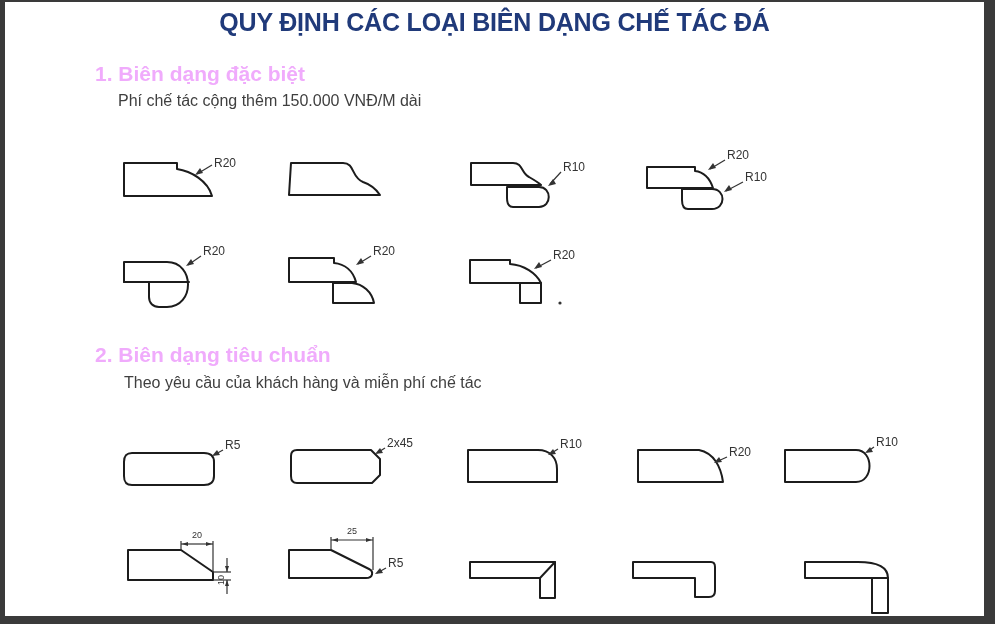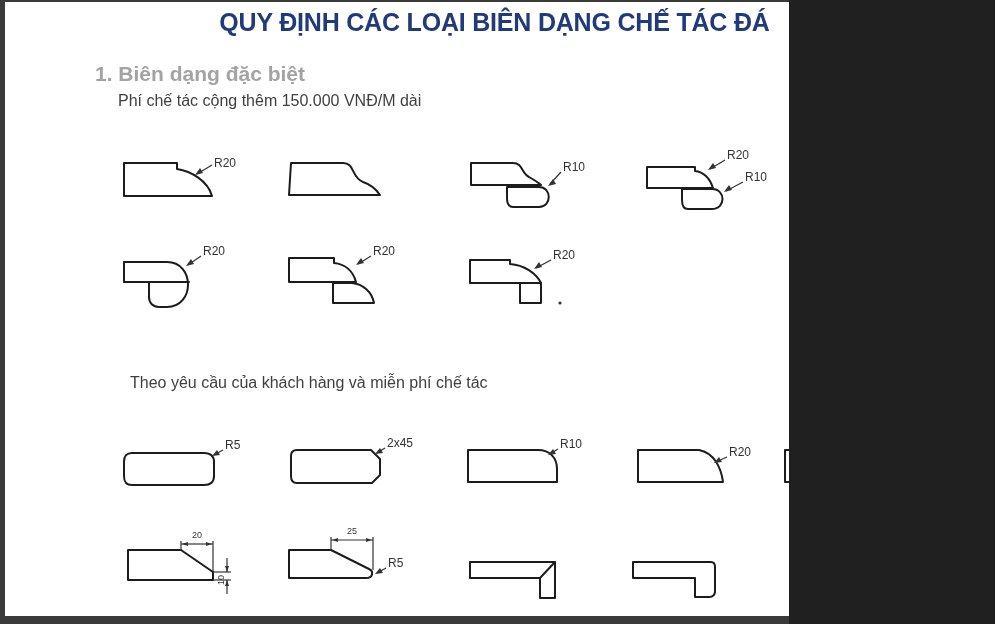--- a/index.html
+++ b/index.html
@@ -1,22 +1,22 @@
 <!DOCTYPE html>
 <html><head>
 <meta charset="utf-8">
 <style>
   html,body{margin:0;padding:0;}
   body{font-family:"Liberation Sans",sans-serif;background:#202020;}
-  .page{position:relative;width:789px;height:624px;background:#3a3a3a;overflow:hidden;}
+  .page{position:relative;width:995px;height:624px;background:#3a3a3a;overflow:hidden;}
   .sheet{position:absolute;left:5px;top:2px;width:979px;height:614px;background:#ffffff;}
   .abs{position:absolute;}
   .title{left:5px;top:8px;width:979px;text-align:center;font-size:25px;font-weight:bold;
          color:#203a7a;letter-spacing:-0.2px;}
-  .sec-heading{font-size:21px;font-weight:bold;color:#a3a3a3;}
+  .sec-heading{font-size:21px;font-weight:bold;color:#f0abfc;}
   .sec-note{font-size:16px;color:#3f3f3f;}
   svg{position:absolute;overflow:visible;}
   svg path.outline{fill:#ffffff;stroke:#1c1c1c;stroke-width:2;stroke-linejoin:round;stroke-linecap:round;}
   svg line.leader,svg line.dim{stroke:#333333;stroke-width:1.2;}
   svg line.mid{stroke:#1c1c1c;stroke-width:2;stroke-linecap:round;}
   svg polygon.ah{fill:#333333;}
   svg text.lbl{font-family:"Liberation Sans",sans-serif;font-size:12px;fill:#333333;}
   svg text.dimlbl{font-family:"Liberation Sans",sans-serif;font-size:9px;fill:#333333;text-anchor:middle;}
   svg circle.dot{fill:#333333;}
 </style>
@@ -79,21 +79,22 @@
 
   <svg style="left:460px;top:240px;" width="165" height="80">
     <path class="outline" d="M10,20 H50 V24 C64,25 76,33 81,43 L10,43 Z"></path>
     <path class="outline" d="M60,43 H81 V63 H60 Z"></path>
     <line class="leader" x1="91" y1="20" x2="76" y2="28"></line>
     <polygon class="ah" points="74,29 82,27 79,22"></polygon>
     <text class="lbl" x="93" y="19">R20</text>
     <circle class="dot" cx="100" cy="63" r="1.6"></circle>
   </svg>
 
-  <div class="abs sec-note" style="left:130px;top:374px;">Theo yêu cầu của khách hàng và miễn phí chế tác</div>
+  <div class="abs sec-heading" style="left:95px;top:343px;">2. Biên dạng tiêu chuẩn</div>
+  <div class="abs sec-note" style="left:124px;top:374px;">Theo yêu cầu của khách hàng và miễn phí chế tác</div>
 
   <svg style="left:115px;top:430px;" width="140" height="70">
     <path class="outline" d="M17,23 H89 C96,23 99,26 99,32 V46 C99,52 96,55 89,55 H17 C11,55 9,52 9,46 V32 C9,26 11,23 17,23 Z"></path>
     <line class="leader" x1="108" y1="20" x2="99" y2="25"></line>
     <polygon class="ah" points="97,26 105,25 102,20"></polygon>
     <text class="lbl" x="110" y="19">R5</text>
   </svg>
 
   <svg style="left:283px;top:430px;" width="150" height="70">
     <path class="outline" d="M14,20 H88 L97,29 V45 L89,53 H14 C10,53 8,50 8,46 V26 C8,22 10,20 14,20 Z"></path>

